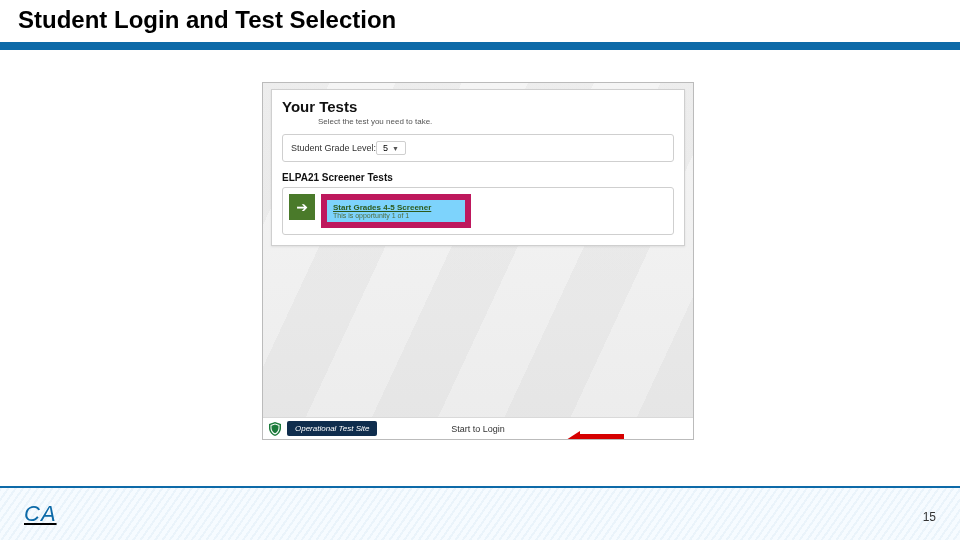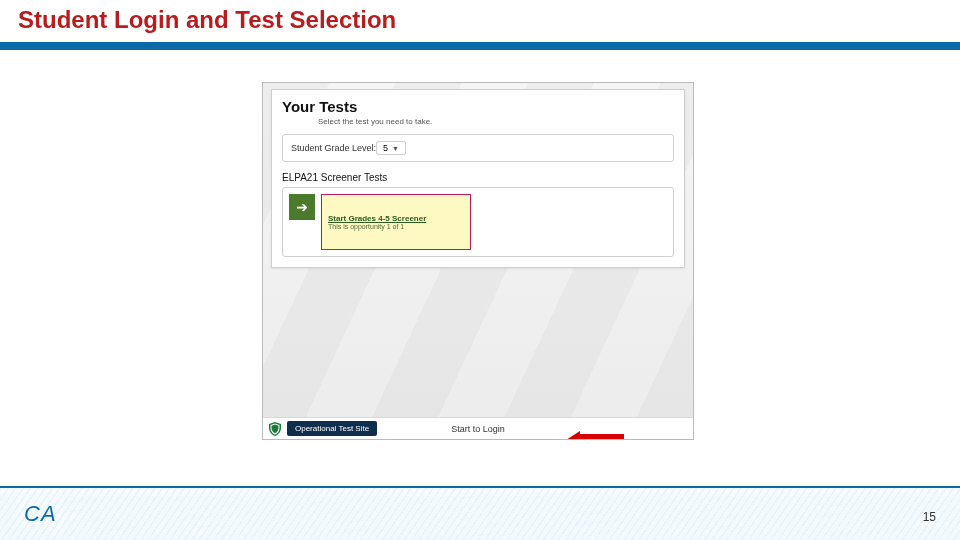--- a/index.html
+++ b/index.html
@@ -1,19 +1,19 @@
 <!DOCTYPE html>
 <html><head>
 <meta charset="utf-8">
 <style>
   * { box-sizing: border-box; margin: 0; padding: 0; }
   body { width: 960px; height: 540px; font-family: Arial, Helvetica, sans-serif; background: #fff; position: relative; overflow: hidden; }
 
   .title-bar { background: #fff; padding: 6px 18px 8px; }
-  .title-bar h1 { font-size: 24px; font-weight: 700; color: #b91c1c; }
+  .title-bar h1 { font-size: 24px; font-weight: 700; color: #000000; }
   .title-underline { height: 10px; background: #0d6aa8; }
 
   .content-area { position: absolute; top: 50px; left: 0; right: 0; bottom: 60px; background: #fff; }
 
   .app-window {
     position: absolute;
     left: 262px; top: 32px;
     width: 432px; height: 358px;
     border: 1px solid #bbb;
     background: #f2f2f2;
@@ -49,59 +49,60 @@
   .grade-select {
     display: inline-flex; align-items: center; gap: 4px;
     border: 1px solid #cfcfcf;
     border-radius: 2px;
     padding: 1px 6px;
     font-size: 9px;
     background: #fff;
   }
   .caret { font-size: 7px; color: #555; }
 
-  .section-title { font-size: 10px; font-weight: 400; margin: 10px 0 4px; color: #111; }
+  .section-title { font-size: 10px; font-weight: 700; margin: 10px 0 4px; color: #111; }
 
   .tests-box {
     border: 1px solid #cfcfcf;
     border-radius: 3px;
     padding: 6px;
   }
   .test-row { display: flex; align-items: stretch; gap: 6px; }
   .arrow-tile {
     width: 26px; height: 26px;
     background: #4a7a2a;
     display: flex; align-items: center; justify-content: center;
     color: #fff; font-size: 14px;
   }
   .test-info {
     flex: 0 0 150px;
-    background: #fef9c3;
-    border: 1px solid #be185d;
-    padding: 19px 6px;
+    background: #7dd3fc;
+    border: 6px solid #be185d;
+    padding: 3px 6px;
   }
   .test-link { font-size: 8px; color: #2c5a1c; text-decoration: underline; font-weight: 600; }
   .test-meta { font-size: 7px; color: #4f6b3a; }
 
   .footer-bar {
     position: absolute; left: 0; right: 0; bottom: 0;
     height: 22px;
     background: #fff;
     border-top: 1px solid #d9d9d9;
     display: flex; align-items: center;
     padding: 0 6px;
     gap: 6px;
   }
   .shield-icon { width: 12px; height: 14px; }
   .site-pill {
     background: #0f2d4d;
     color: #fff;
     font-size: 8px;
     padding: 3px 8px;
     border-radius: 2px;
+    font-style: italic;
   }
   .back-to-login {
     position: absolute; left: 50%; transform: translateX(-50%);
     font-size: 9px; color: #333;
   }
 
   
   .ann-arrow {
     position: absolute;
     width: 58px; height: 18px;
@@ -122,20 +123,21 @@
     position: absolute; left: 0; right: 0; bottom: 0;
     height: 54px;
     border-top: 2px solid #0d6aa8;
     background:
       repeating-linear-gradient(125deg,
         rgba(13,106,168,0.05) 0 2px,
         rgba(13,106,168,0.00) 2px 6px),
       #f6fbff;
     display: flex; align-items: center;
     padding: 0 24px;
+    text-decoration: underline;
   }
   .logo { font-size: 22px; font-weight: 400; color: #0d6aa8; letter-spacing: 1px; font-style: italic; }
   .page-num { position: absolute; right: 24px; bottom: 16px; font-size: 12px; color: #333; }
 </style>
 </head>
 <body>
 
 <div class="title-bar">
   <h1>Student Login and Test Selection</h1>
 </div>

